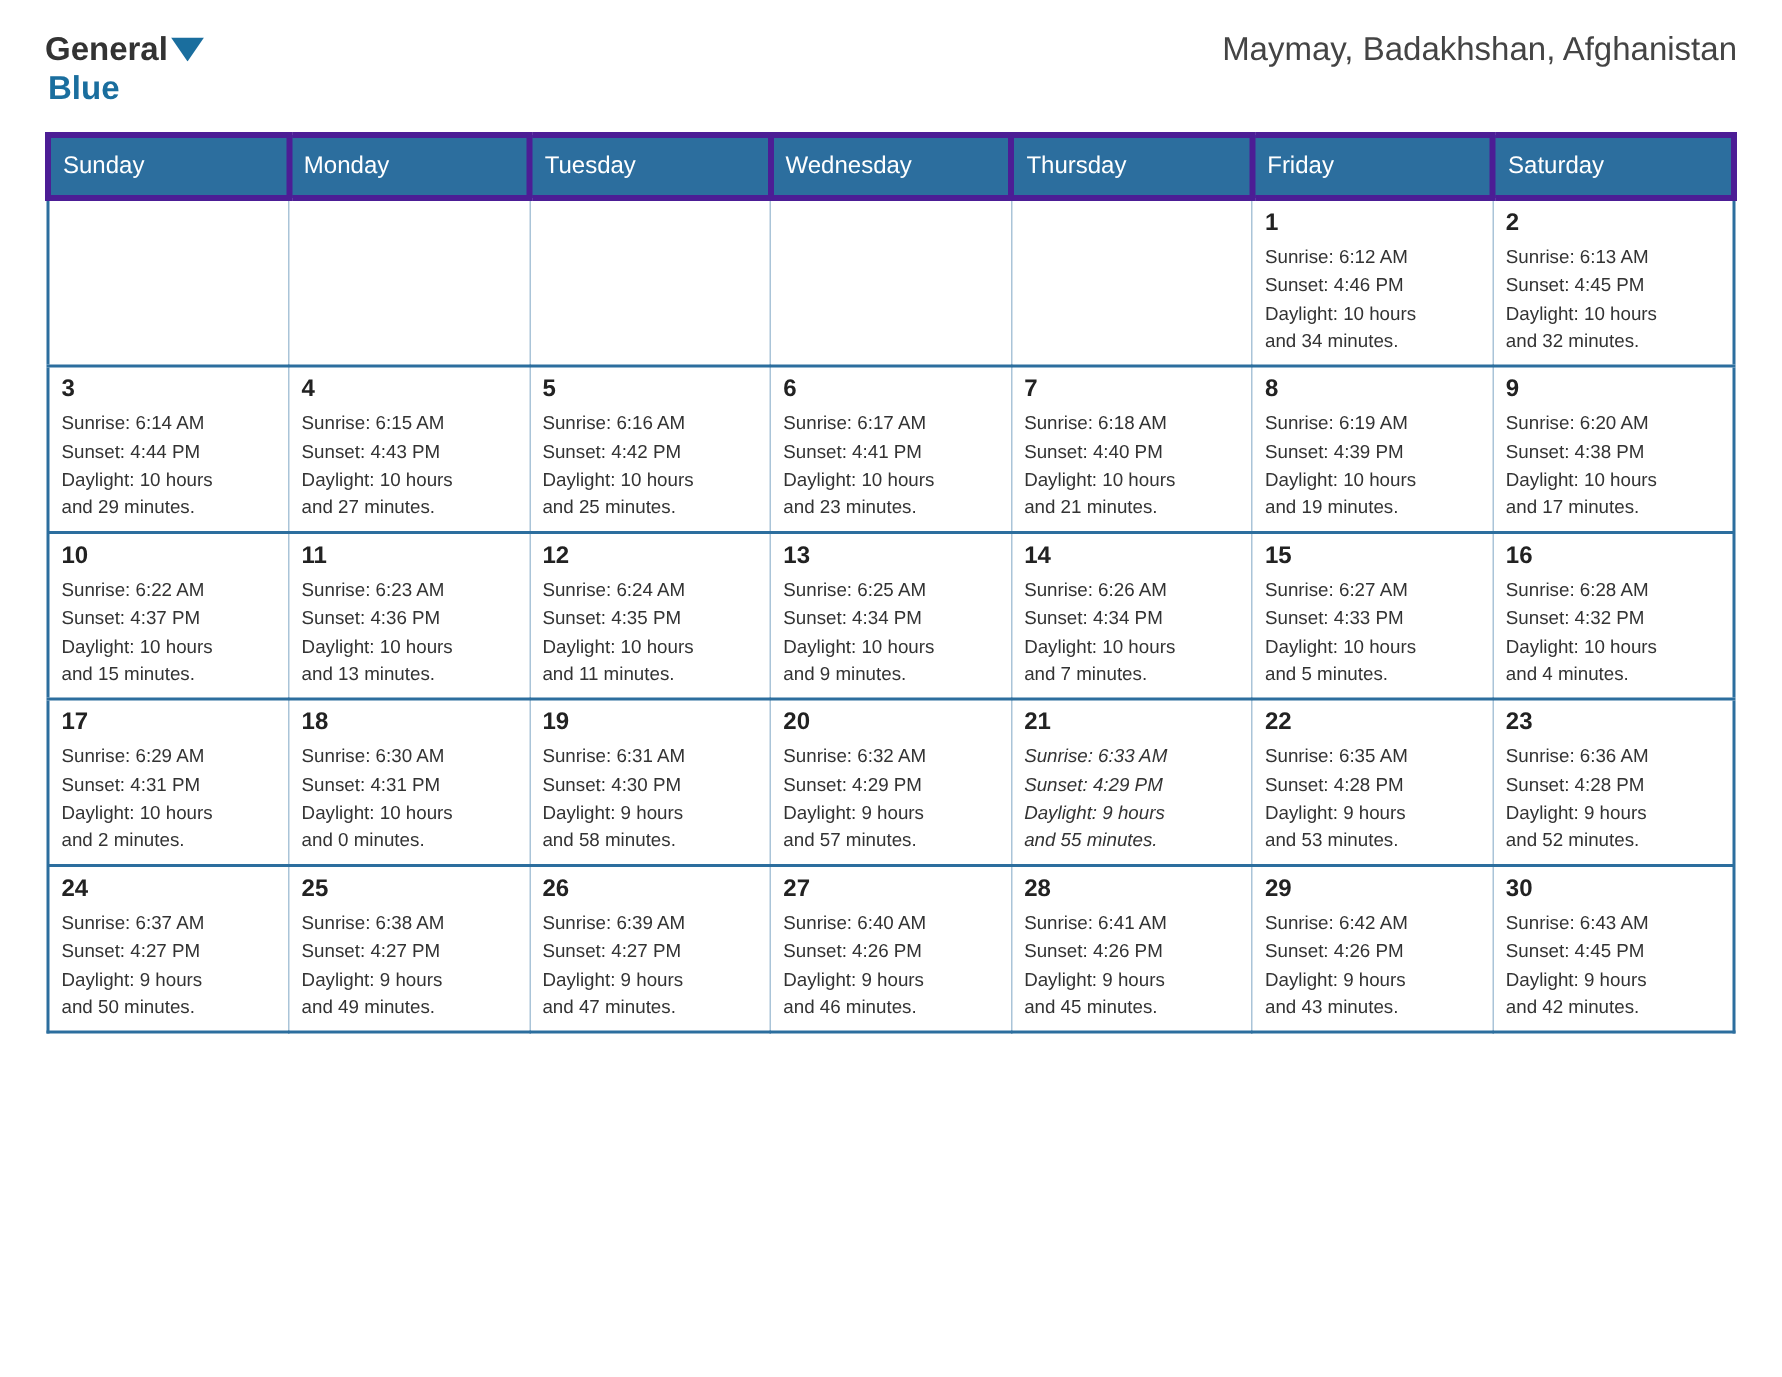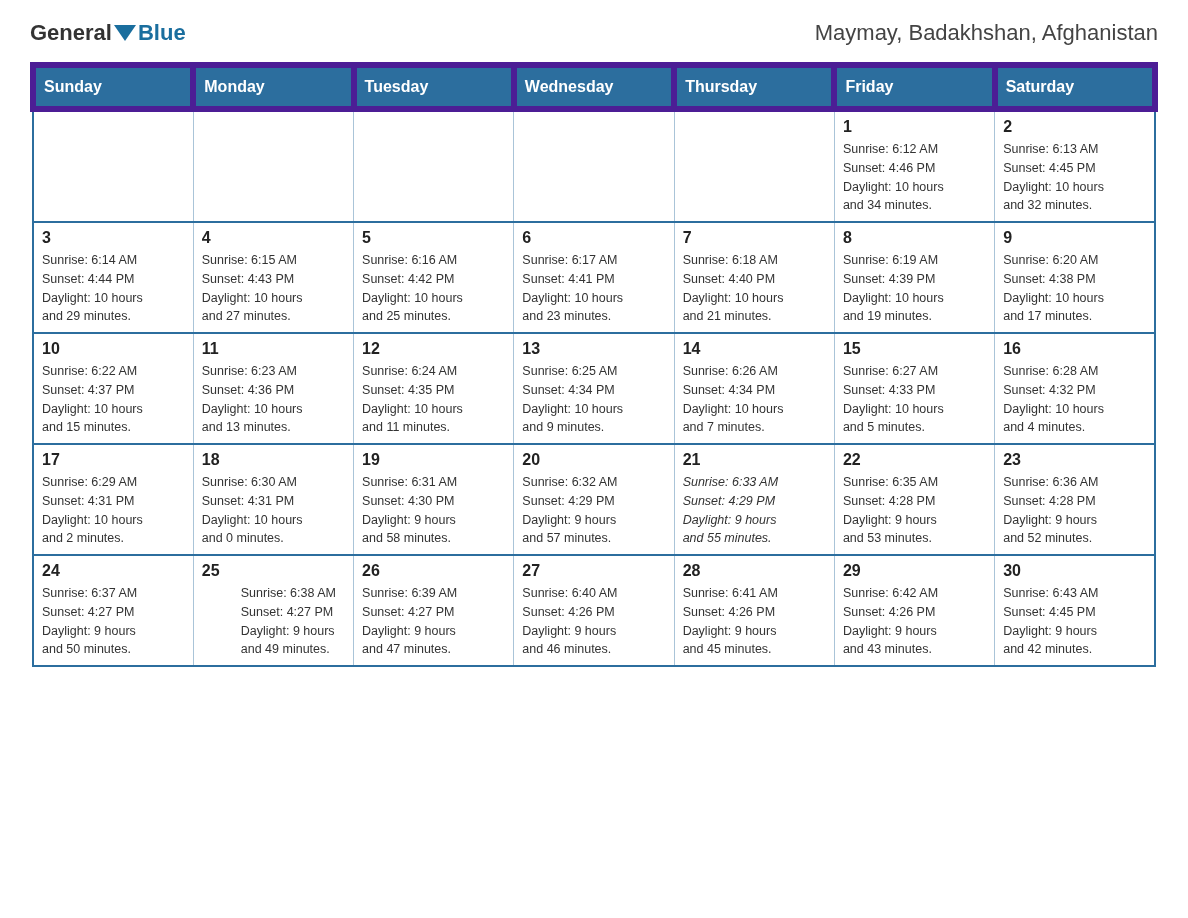--- a/index.html
+++ b/index.html
@@ -23,21 +23,21 @@
       color: #333;
     }
     .logo-text-blue {
       font-size: 22px;
       font-weight: bold;
       color: #1a6e9e;
       margin-left: 2px;
     }
     .logo-block {
       display: flex;
-      flex-direction: row;
+      flex-direction: column;
     }
     .logo-row1 {
       display: flex;
       align-items: center;
     }
     .title-block {
       text-align: right;
     }
     .title-block h1 {
       font-size: 52px;
@@ -51,24 +51,24 @@
     }
     .calendar {
       width: 100%;
       border-collapse: collapse;
       border: 2px solid #2c6e9e;
     }
     .calendar th {
       background-color: #2c6e9e;
       color: #fff;
       font-size: 16px;
-      font-weight: bold;
+      font-weight: normal;
       padding: 10px 8px;
       text-align: left;
-      border: 6px solid #4c1d95;
+      border: 4px solid #4c1d95;
     }
     .calendar td {
       vertical-align: top;
       padding: 6px 8px;
       border: 1px solid #aac4d8;
       width: 14.28%;
       min-height: 100px;
     }
     .day-number {
       font-size: 16px;
@@ -299,21 +299,21 @@
       <tr class="row-divider">
         <td>
           <span class="day-number">24</span>
           <div class="day-info" style="white-space: pre-line;">Sunrise: 6:37 AM
 Sunset: 4:27 PM
 Daylight: 9 hours
 and 50 minutes.</div>
         </td>
         <td>
           <span class="day-number">25</span>
-          <div class="day-info" style="white-space: pre-line; margin-left: 39px;">Sunrise: 6:38 AM
+          <div class="day-info" style="white-space: pre-line;">Sunrise: 6:38 AM
 Sunset: 4:27 PM
 Daylight: 9 hours
 and 49 minutes.</div>
         </td>
         <td>
           <span class="day-number">26</span>
           <div class="day-info" style="white-space: pre-line;">Sunrise: 6:39 AM
 Sunset: 4:27 PM
 Daylight: 9 hours
 and 47 minutes.</div>

